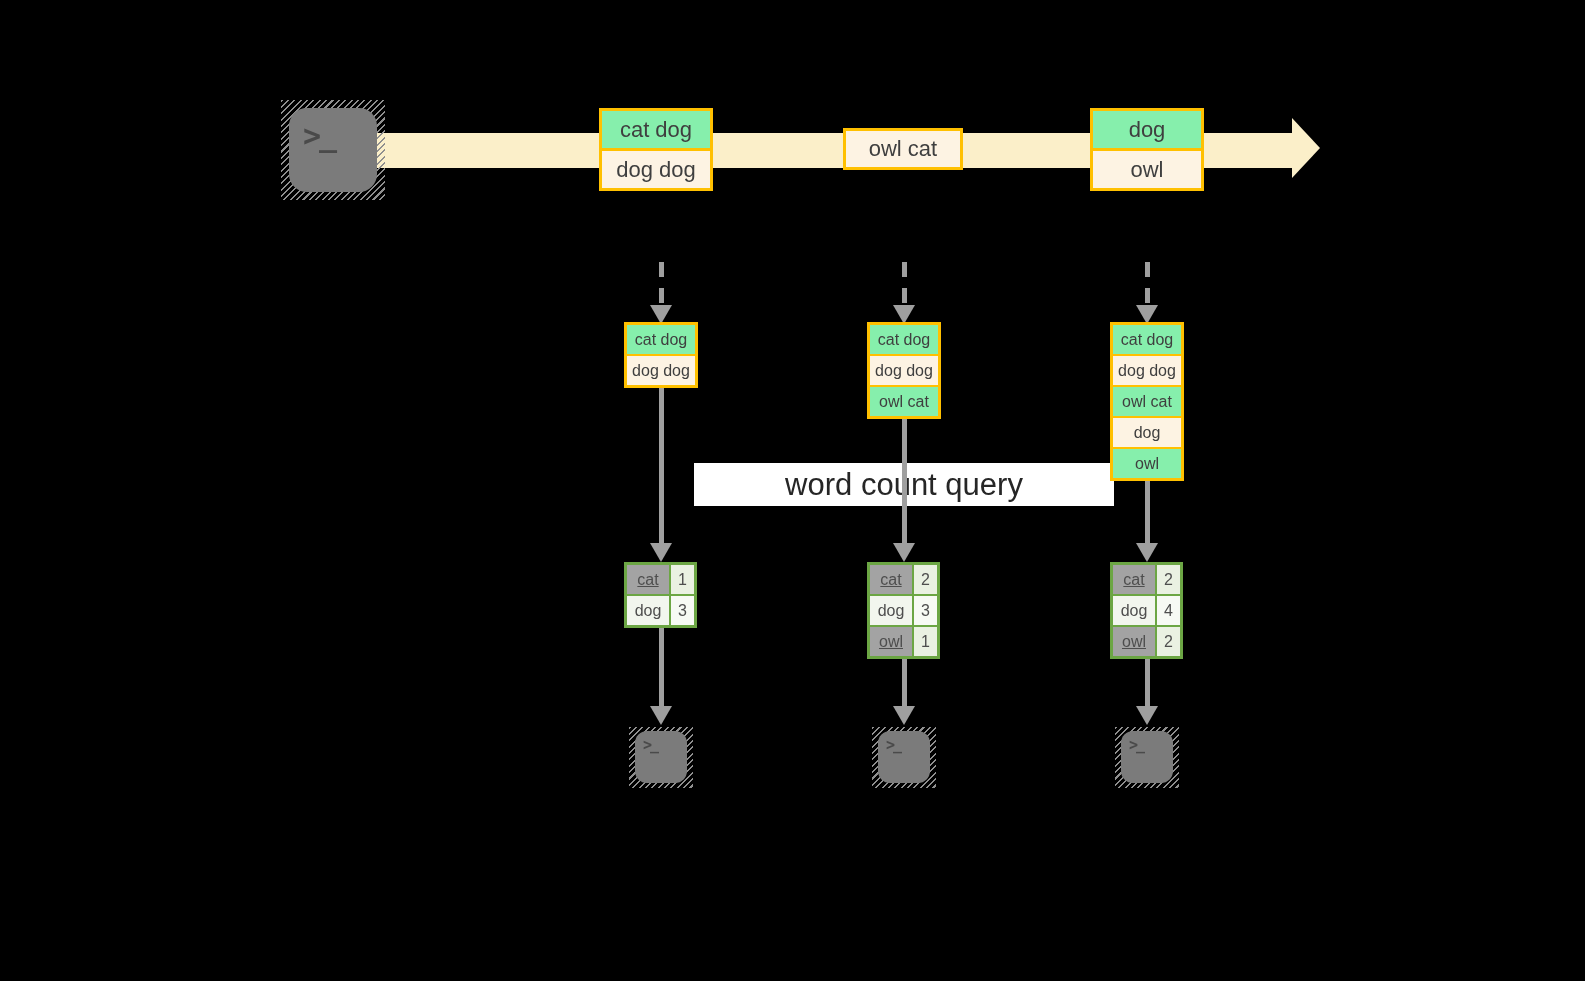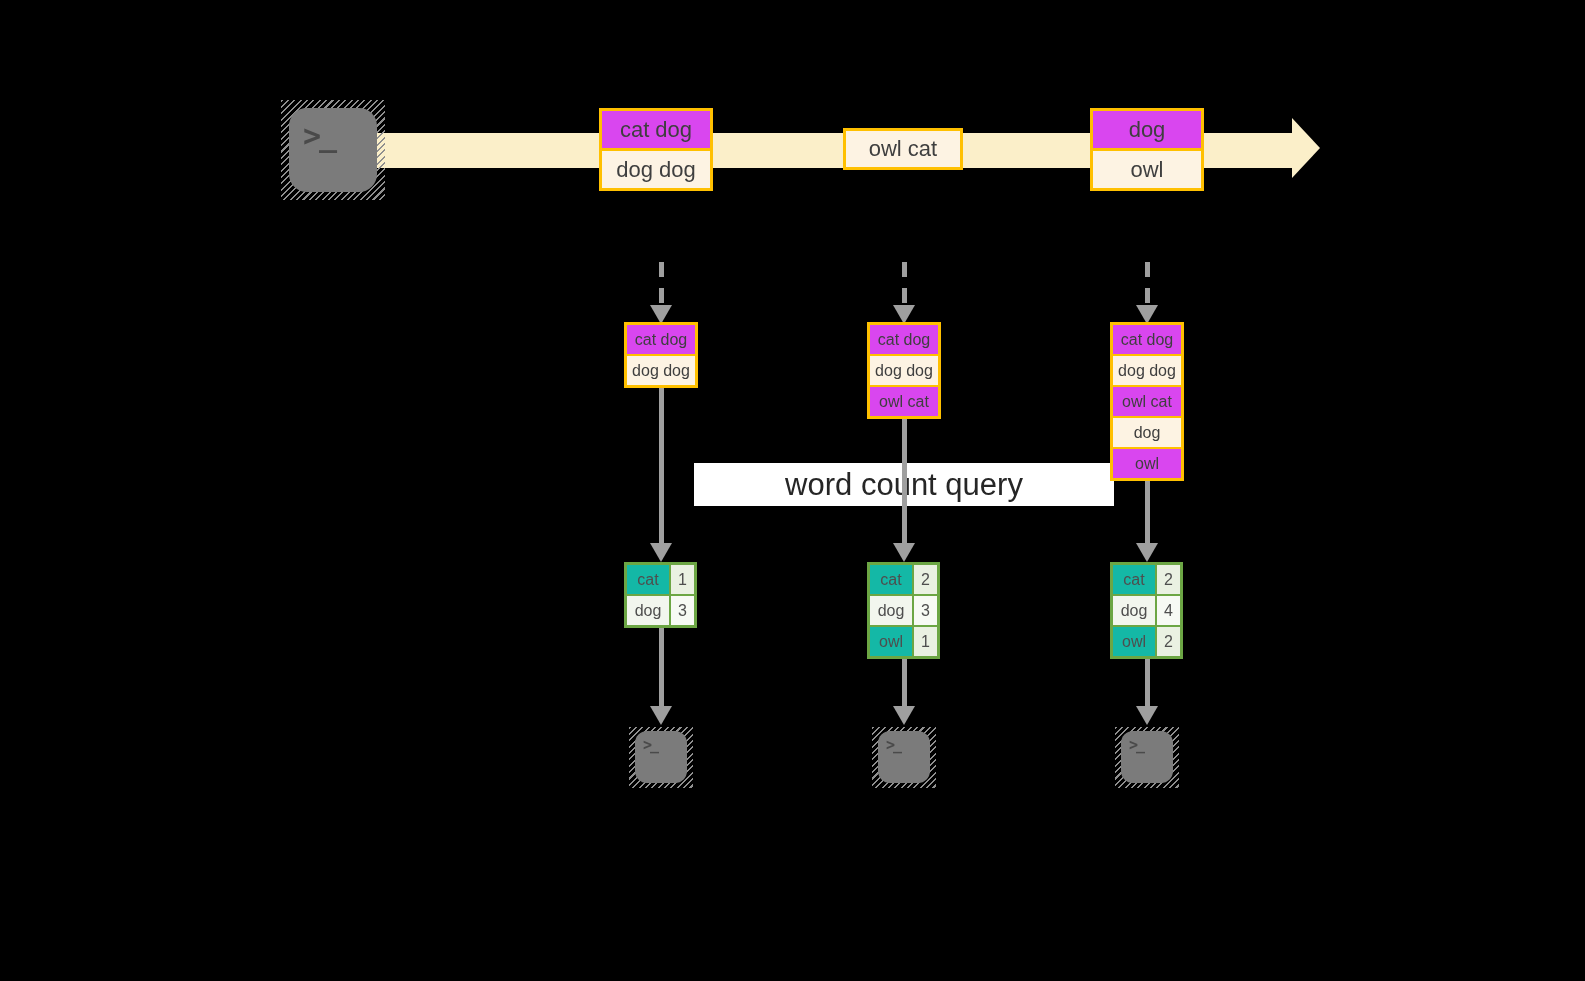--- a/index.html
+++ b/index.html
@@ -14,38 +14,38 @@
   .band-head { width:0; height:0; border-left:28px solid #FBEFC9;
                border-top:30px solid transparent; border-bottom:30px solid transparent; }
 
   
   .event-box { border:3px solid #FFC000; box-sizing:border-box; z-index:2; }
   .event-row { display:flex; align-items:center; justify-content:center; color:#3F3F3F; }
   .event-box.big .event-row { height:37px; font-size:22px; }
   .event-box.big .event-row + .event-row { border-top:3px solid #FFC000; }
   .event-box.stack .event-row { height:29px; font-size:16px; }
   .event-box.stack .event-row + .event-row { border-top:2px solid #FFC000; }
-  .fill-dark  { background:#d946ef; }
+  .fill-dark  { background:#86efac; }
   .fill-light { background:#FDF3E3; }
   .z3 { z-index:3; }
 
   
   .vline { width:5px; background:#9F9F9F; z-index:2; }
   .vdash { width:5px; z-index:2;
            background:repeating-linear-gradient(180deg,#9F9F9F 0 15px, transparent 15px 26px); }
   .ahead { width:0; height:0; z-index:2;
            border-left:11px solid transparent; border-right:11px solid transparent;
            border-top:19px solid #9F9F9F; }
 
   
   .gtable { border:3px solid #6CA644; box-sizing:content-box; background:#6CA644;
             display:grid; grid-template-columns:42px 23px; gap:2px; z-index:2; }
   .gcell { height:29px; display:flex; align-items:center; justify-content:center;
            font-size:16px; color:#4E4E4E; }
-  .gw-d { background:#14b8a6; } .gn-d { background:#EAF1E2; }
+  .gw-d { background:#a3a3a3;text-decoration:underline; } .gn-d { background:#EAF1E2; }
   .gw-l { background:#F2F6EE; } .gn-l { background:#F7FAF4; }
 
   
   .hatch { background:repeating-linear-gradient(135deg,#8F8F8F 0 1.5px, transparent 1.5px 4.5px); z-index:1; }
   .term-inner { position:absolute; background:#7B7B7B; }
   .term-glyph { position:absolute; color:#4A4A4A; font-weight:bold;
                 font-family:"DejaVu Sans Mono", monospace; letter-spacing:-2px; }
 
   
   .qbar { background:#FFFFFF; z-index:1; display:flex; align-items:center; justify-content:center;

